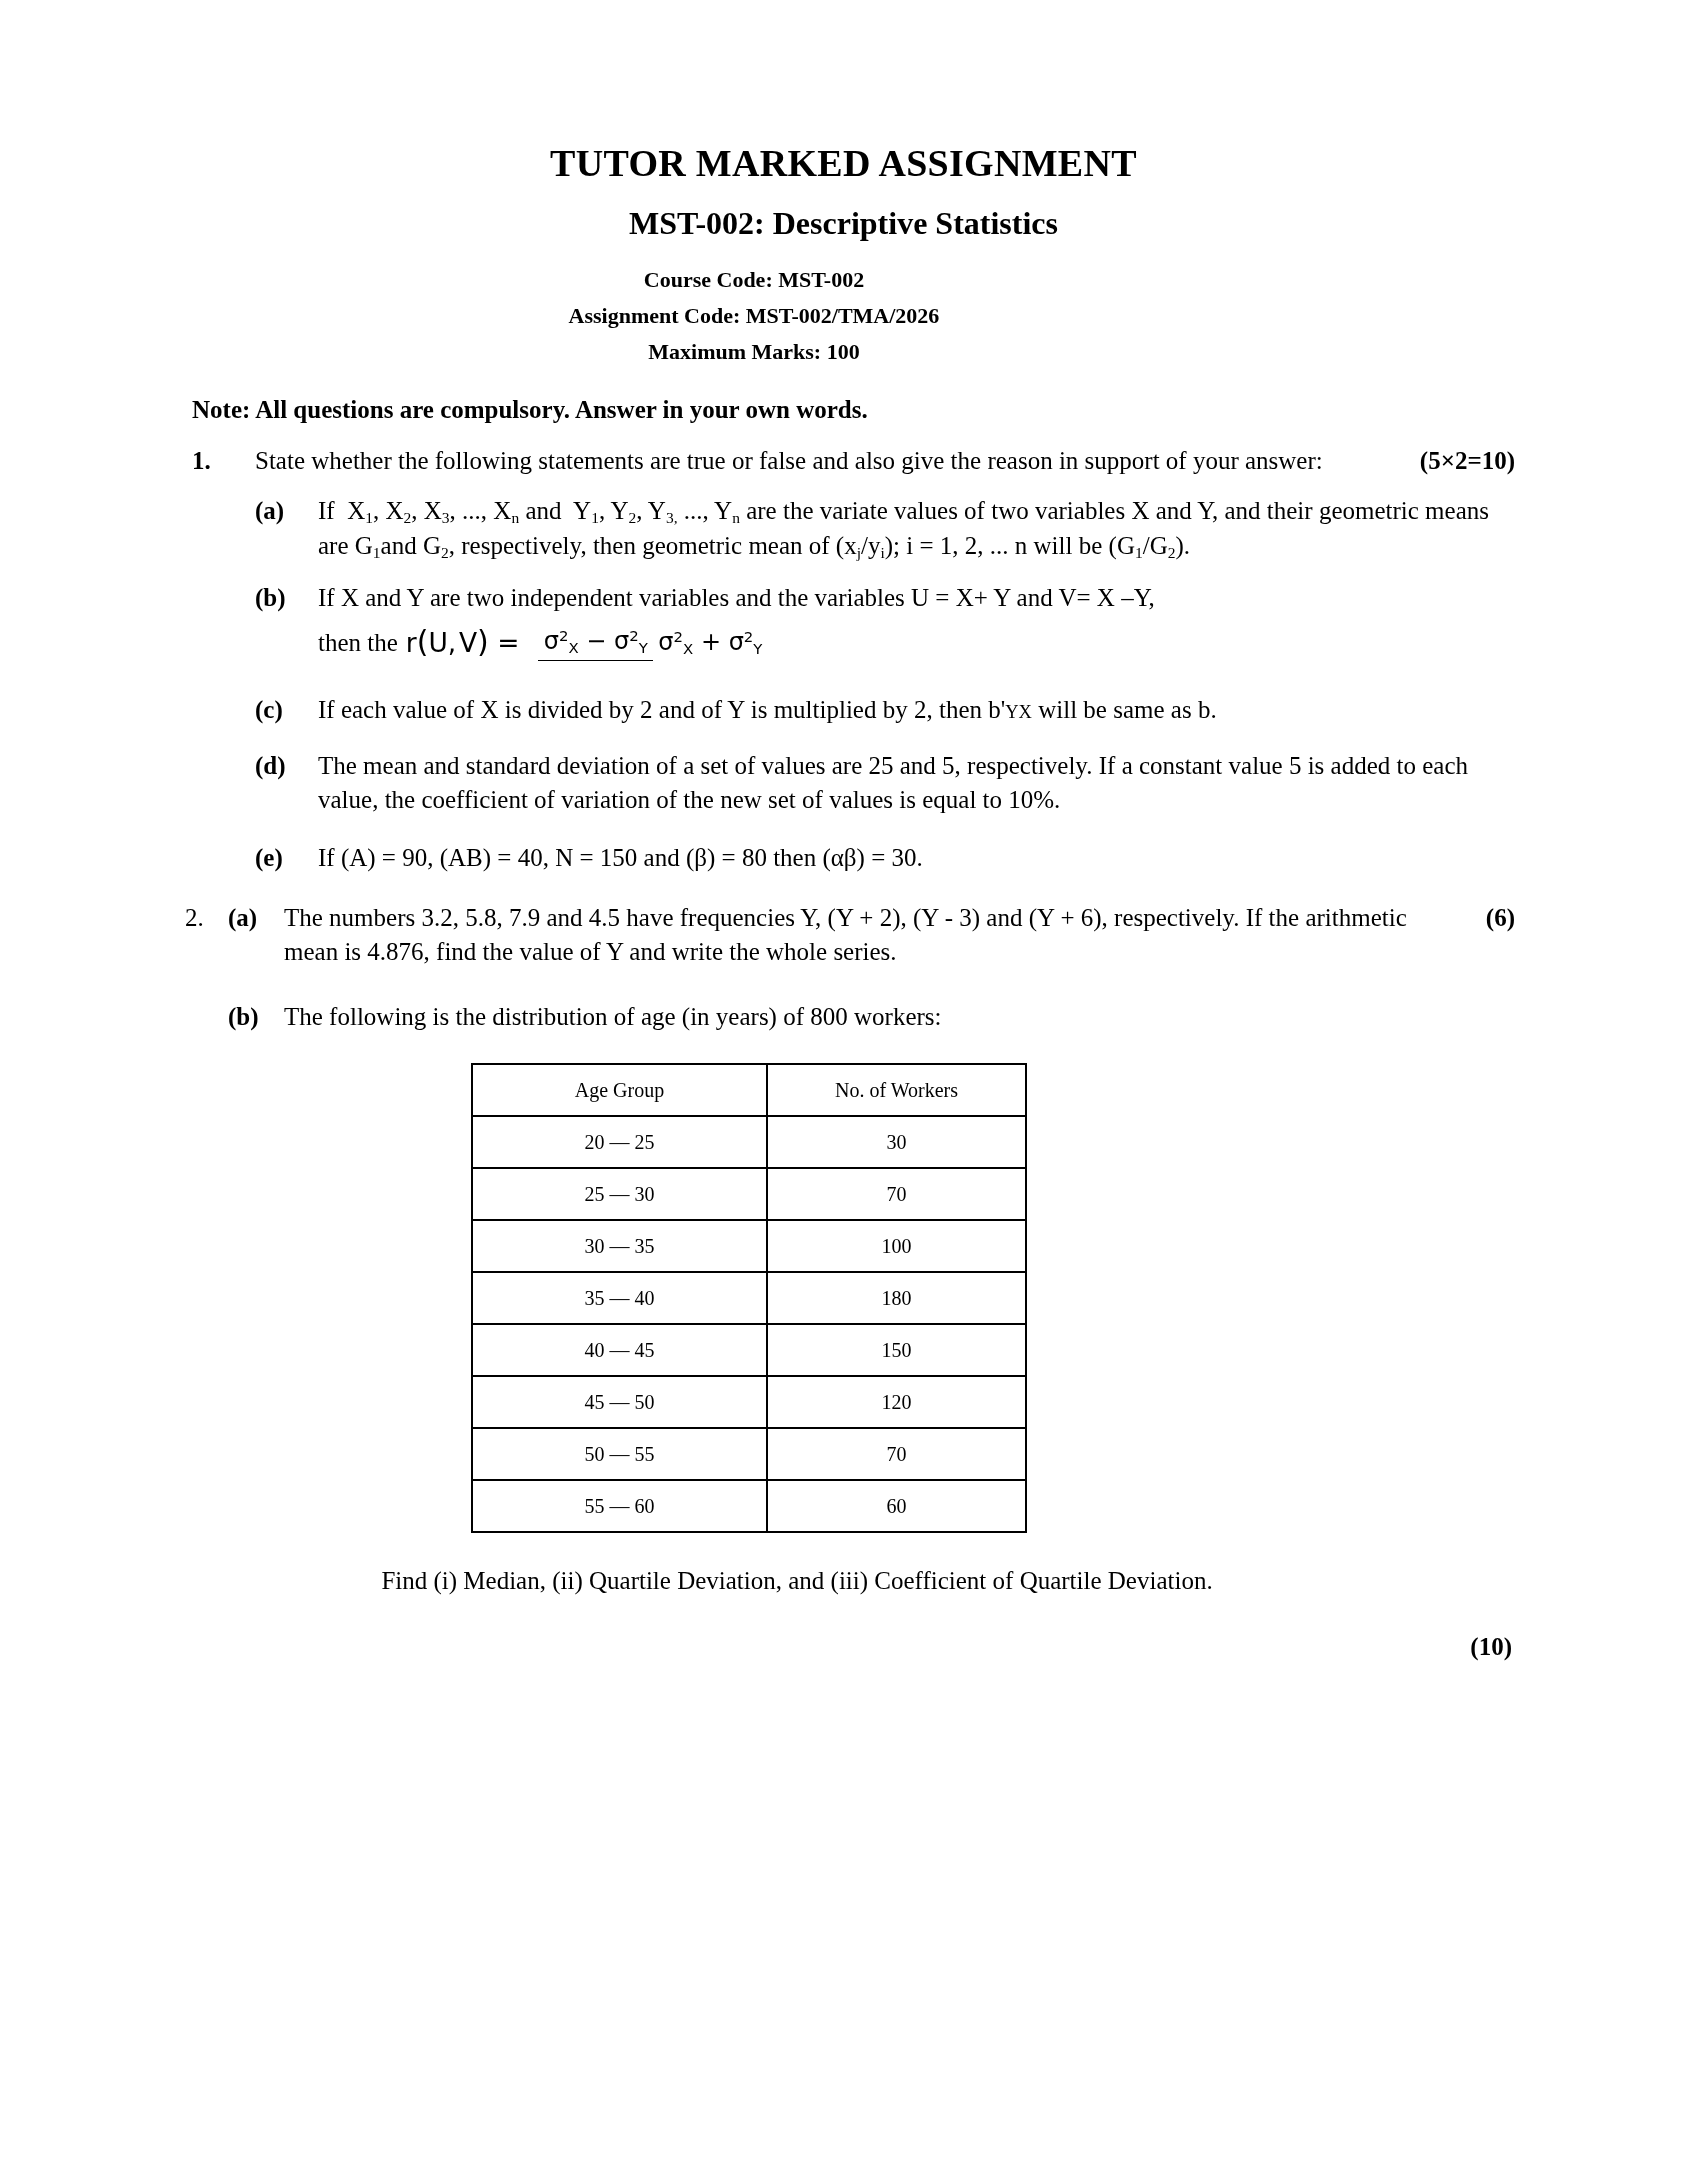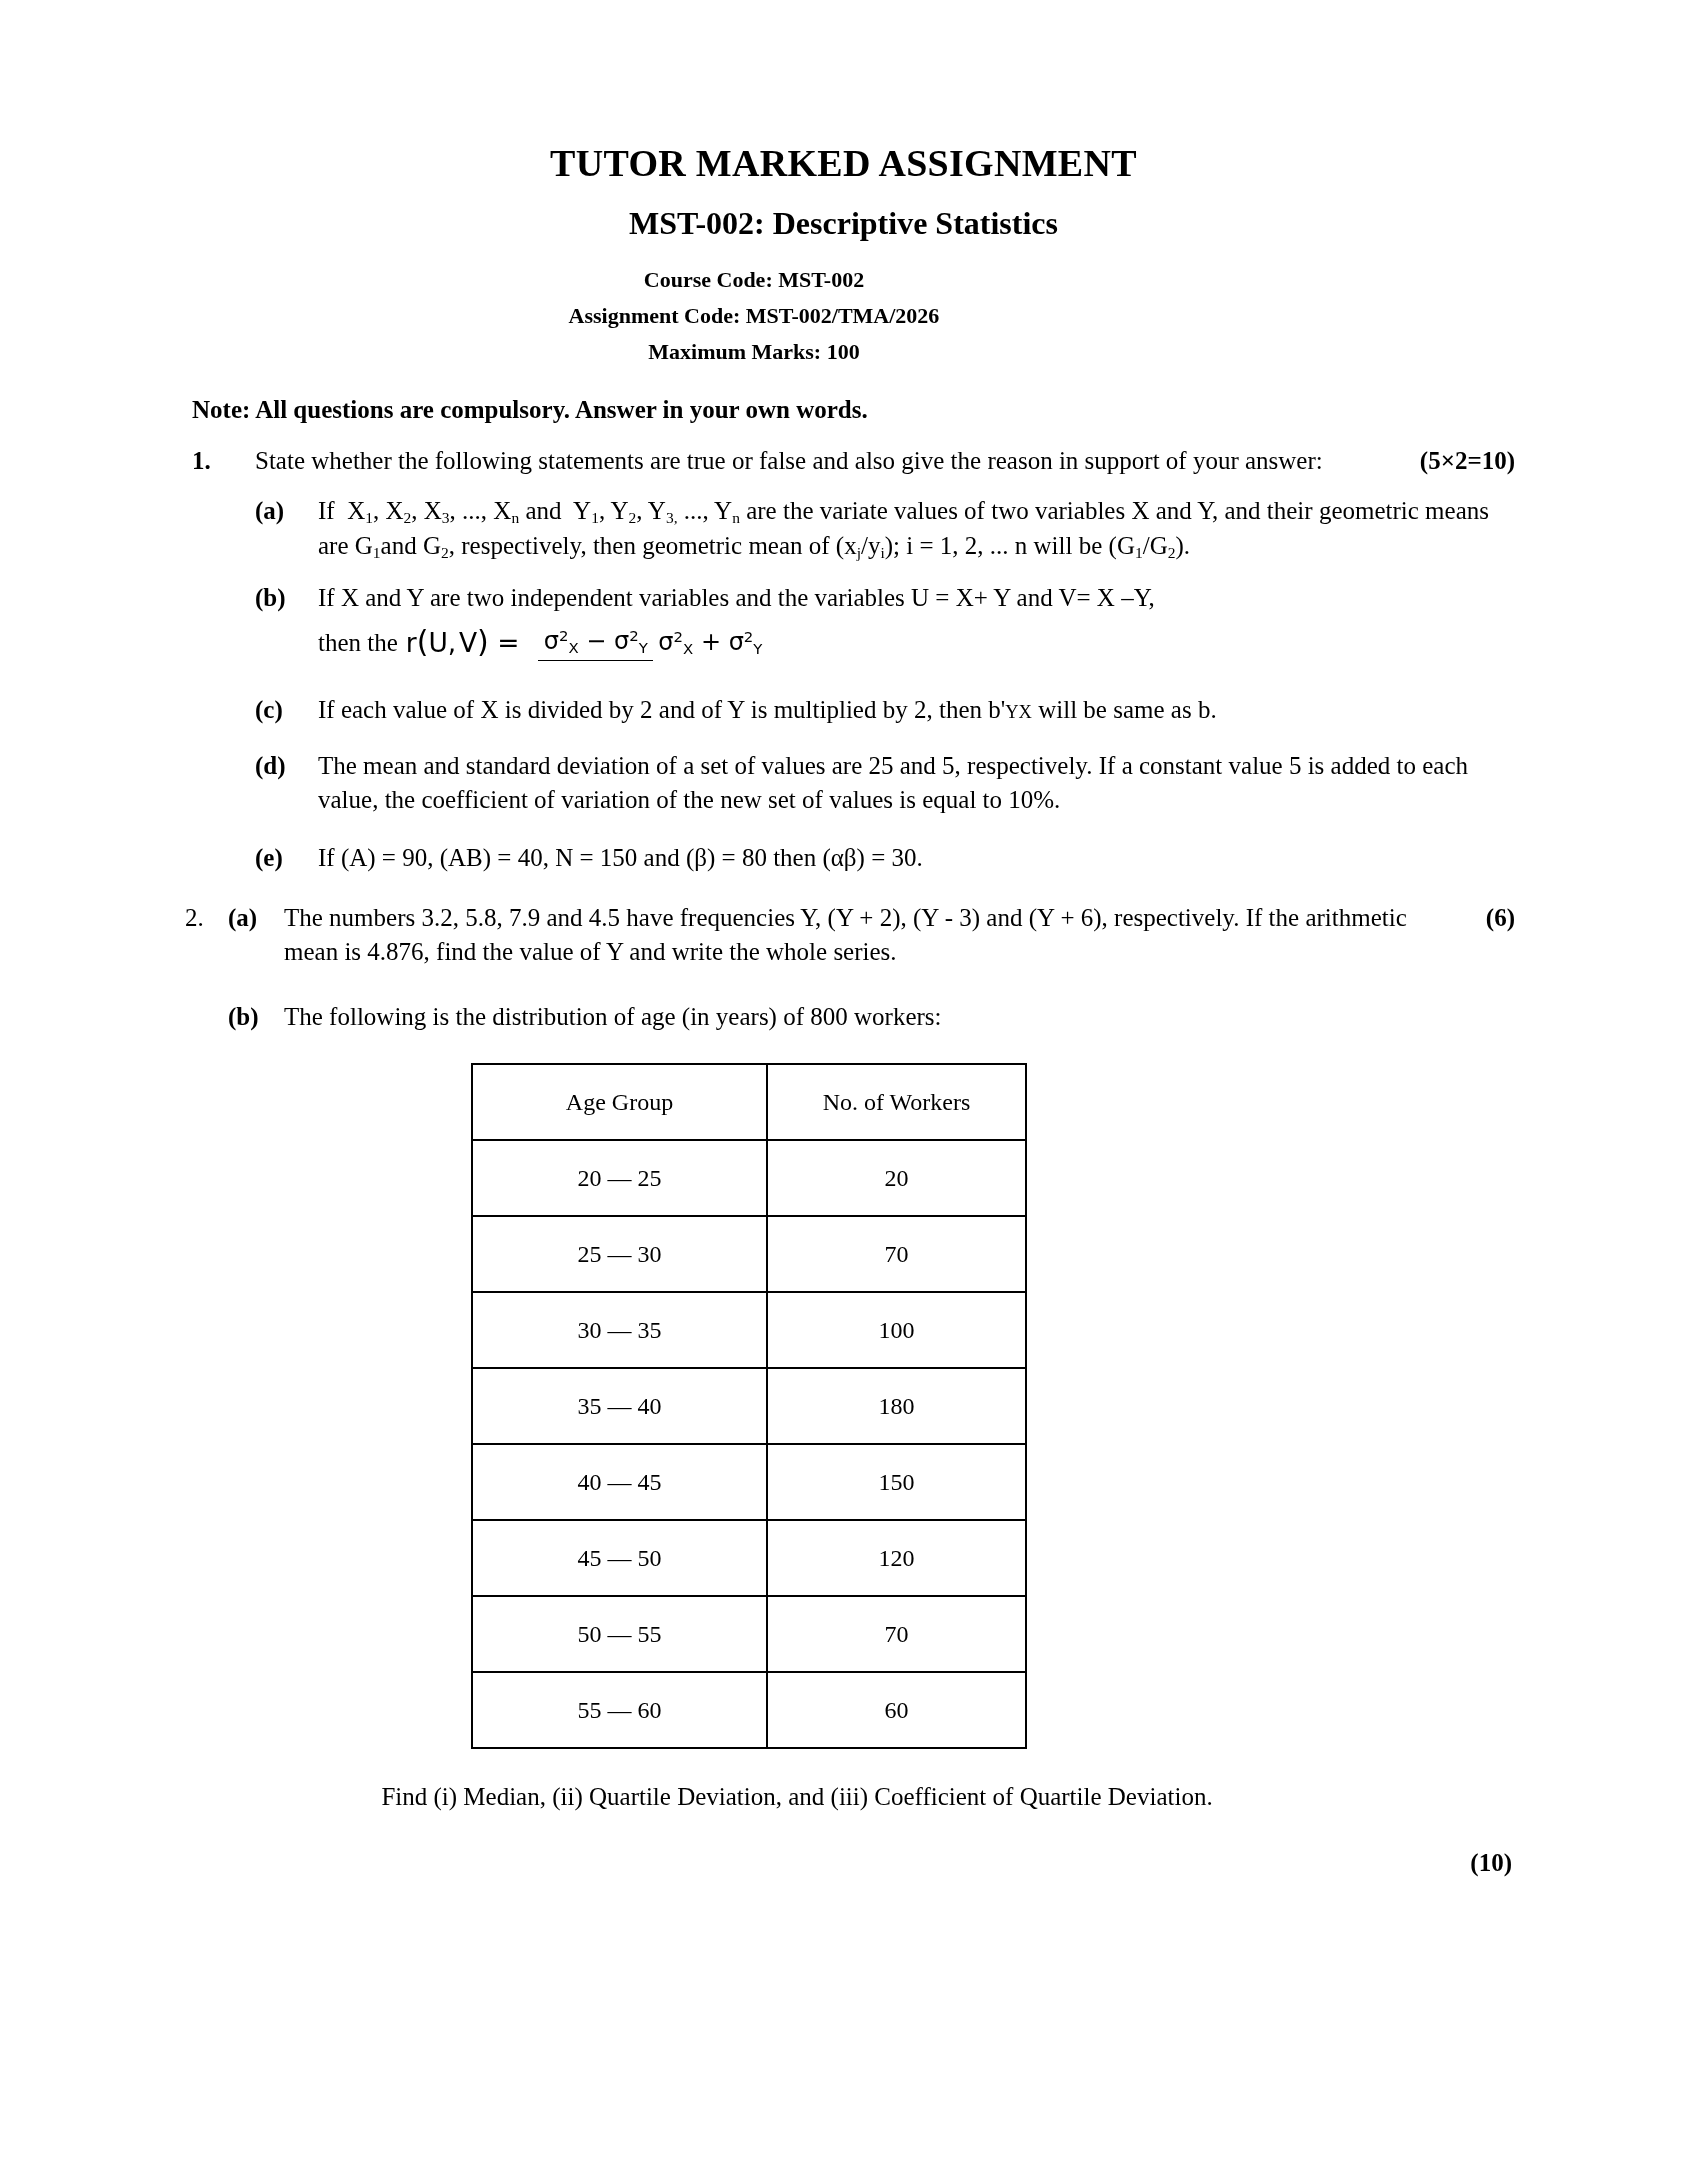--- a/index.html
+++ b/index.html
@@ -184,24 +184,24 @@
     padding-left: 471px;
   }
   table.dist {
     border-collapse: collapse;
     width: 554px;
     table-layout: fixed;
   }
   table.dist td, table.dist th {
     border: 2px solid #000000;
     font-weight: normal;
-    font-size: 24px;
+    font-size: 20px;
     text-align: center;
     height: 50px;
-    padding: 12px;
+    padding: 0;
     vertical-align: middle;
   }
   table.dist col.c1 { width: 295px; }
   table.dist col.c2 { width: 259px; }
 
   .find-line {
     text-align: center;
     font-size: 25px;
     margin-top: 34px;
     padding-left: 79px;
@@ -308,21 +308,21 @@
         </colgroup>
       <thead>
         <tr>
           <th>Age Group</th>
           <th>No. of Workers</th>
         </tr>
       </thead>
       <tbody>
         <tr>
           <td>20 — 25</td>
-          <td>20</td>
+          <td>30</td>
         </tr>
         <tr>
           <td>25 — 30</td>
           <td>70</td>
         </tr>
         <tr>
           <td>30 — 35</td>
           <td>100</td>
         </tr>
         <tr>

